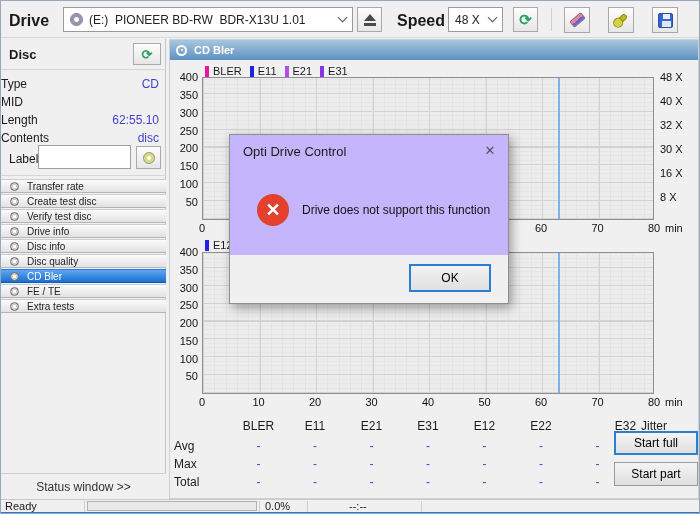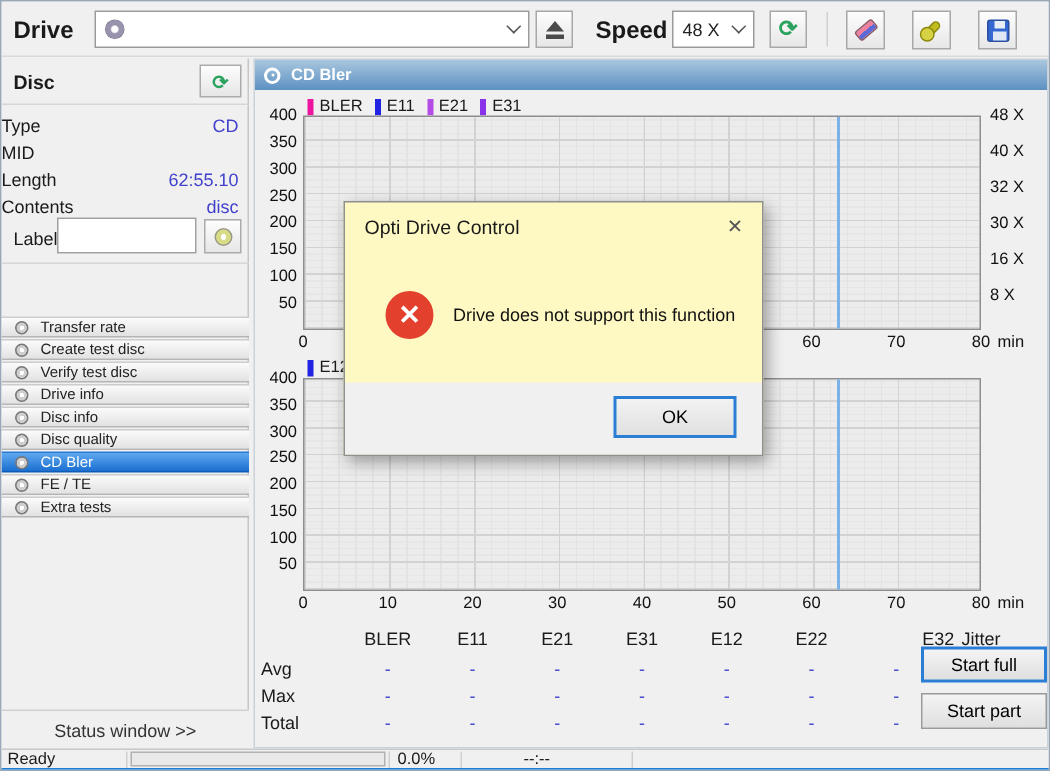--- a/index.html
+++ b/index.html
@@ -46,21 +46,21 @@
   .divider { position:absolute; left:0; width:165px; height:1px; background:#d6d6d6; }
   .field { position:absolute; left:0; width:165px; height:16px; }
   .field .lbl { position:absolute; left:0; }
   .field .val { position:absolute; right:7px; color:#4141cd; }
   .label-input { position:absolute; left:37px; top:106px; width:93px; height:24px; background:#fff;
                  border:1px solid #a0a0a0; font-size:12px; padding:0 4px; font-family:"Liberation Sans",sans-serif; }
   .cd-ico { width:12px; height:12px; border-radius:50%;
             background:radial-gradient(circle, #fff 0 2px, #d9dc86 2px 5px, #b9bd62 5px); border:1px solid #9a9a84; }
   .cd-ico-sm { width:9px; height:9px; border-radius:50%; flex:0 0 auto;
             background:radial-gradient(circle, #fff 0 1.5px, #cfcfcf 1.5px 3.5px, #8f8f98 3.5px); border:1px solid #787878; }
-  .nav { position:absolute; left:0; top:140px; width:165px;margin-top:32px; }
+  .nav { position:absolute; left:0; top:140px; width:165px; }
   .nav-item { height:14px; margin-bottom:1px; background:linear-gradient(#fbfbfb,#e2e2e2);
               border-top:1px solid #cdcdcd; border-bottom:1px solid #b5b5b5; display:flex; align-items:center;
               padding-left:9px; font-size:10px; color:#222; gap:8px; }
   .nav-item.sel { background:linear-gradient(#5fa8f0,#1a6fd0); color:#fff; border-top:1px solid #2a7ad8;
                   border-bottom:1px solid #0d5cb8; }
   .status-window { position:absolute; left:0; top:434px; width:165px; height:27px; background:#f0f0f0;
                    border-top:1px solid #cfcfcf; border-bottom:1px solid #cfcfcf; display:flex;
                    align-items:center; justify-content:center; font-size:12px; color:#333; }
 
   
@@ -98,21 +98,21 @@
 
   
   .statusbar { position:absolute; left:0; top:498px; width:700px; height:13px; background:#f0f0f0;
                border-top:1px solid #c9c9c9; font-size:11px; }
   .sb-sep { position:absolute; top:1px; width:1px; height:11px; background:#cfcfcf; }
   .progress { position:absolute; left:86px; top:1px; width:170px; height:10px; background:#e9e9e9;
               border:1px solid #b2b2b2; }
   .bottom-strip { position:absolute; left:0; top:511px; width:700px; height:3px; background:#1a7fd4; }
 
   
-  .dialog { position:absolute; left:228px; top:133px; width:280px; height:170px; background:#fef9c3;
+  .dialog { position:absolute; left:228px; top:133px; width:280px; height:170px; background:#c4b5fd;
             border:1px solid #8f8f8f; box-shadow:3px 4px 10px rgba(0,0,0,0.35); z-index:50; }
   .dlg-title { position:absolute; left:13px; top:9px; font-size:13px; color:#1a1a1a; }
   .dlg-close { position:absolute; right:9px; top:6px; font-size:13px; color:#555; width:18px; height:18px;
                display:flex; align-items:center; justify-content:center; }
   .dlg-icon { position:absolute; left:27px; top:59px; width:32px; height:32px; border-radius:50%;
               color:#fff; display:flex; align-items:center; justify-content:center;
               font-size:18px; font-weight:bold; }
   .dlg-msg { position:absolute; left:72px; top:68px; font-size:12px; color:#111; }
   .dlg-footer { position:absolute; left:0; top:120px; width:278px; height:48px; background:#f0f0f0; }
   .dlg-ok { position:absolute; left:179px; top:9px; width:82px; height:28px; background:linear-gradient(#f2f2f2,#e0e0e0);
@@ -121,20 +121,21 @@
 </style>
 </head>
 <body>
 
 <div class="app">
 
   <div class="toolbar">
     <span class="tb-label" style="left:8px;">Drive</span>
     <div class="combo" style="left:62px; width:290px;">
       <span class="drive-ico"></span>
+      <span>(E:)&nbsp;&nbsp;PIONEER BD-RW&nbsp;&nbsp;BDR-X13U 1.01</span>
       <span class="chev"></span>
     </div>
     <div class="tb-btn" style="left:356px;">
       <span class="eject-ico">
           <span class="t"></span>
           <span class="b"></span>
         </span>
     </div>
     <span class="tb-label" style="left:396px;">Speed</span>
     <div class="combo" style="left:447px; width:55px;">

